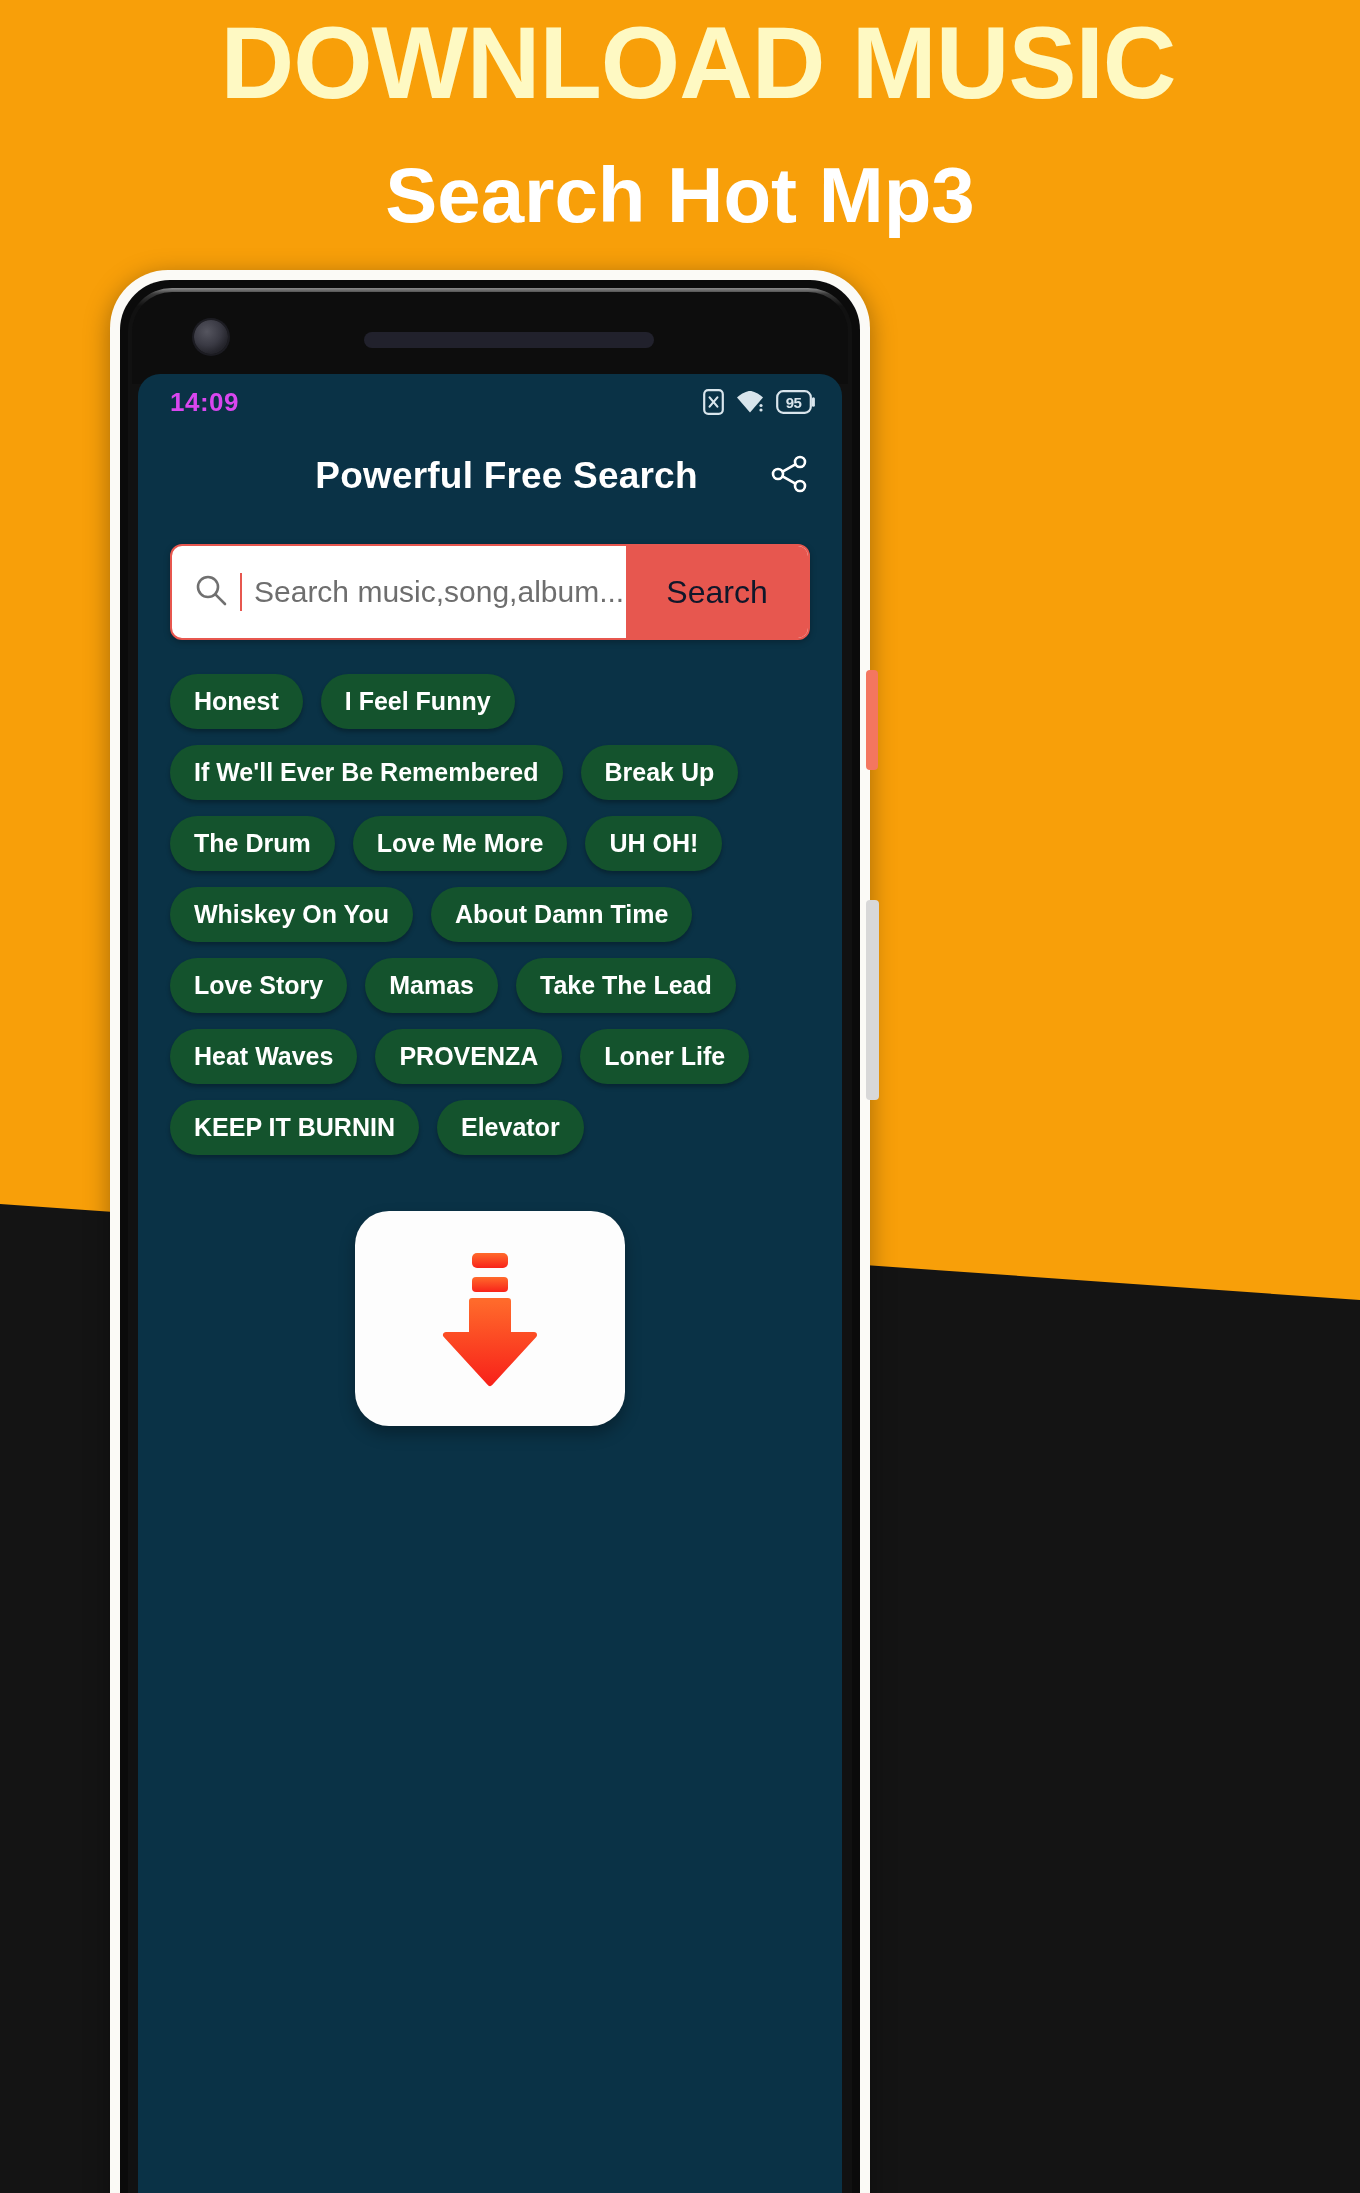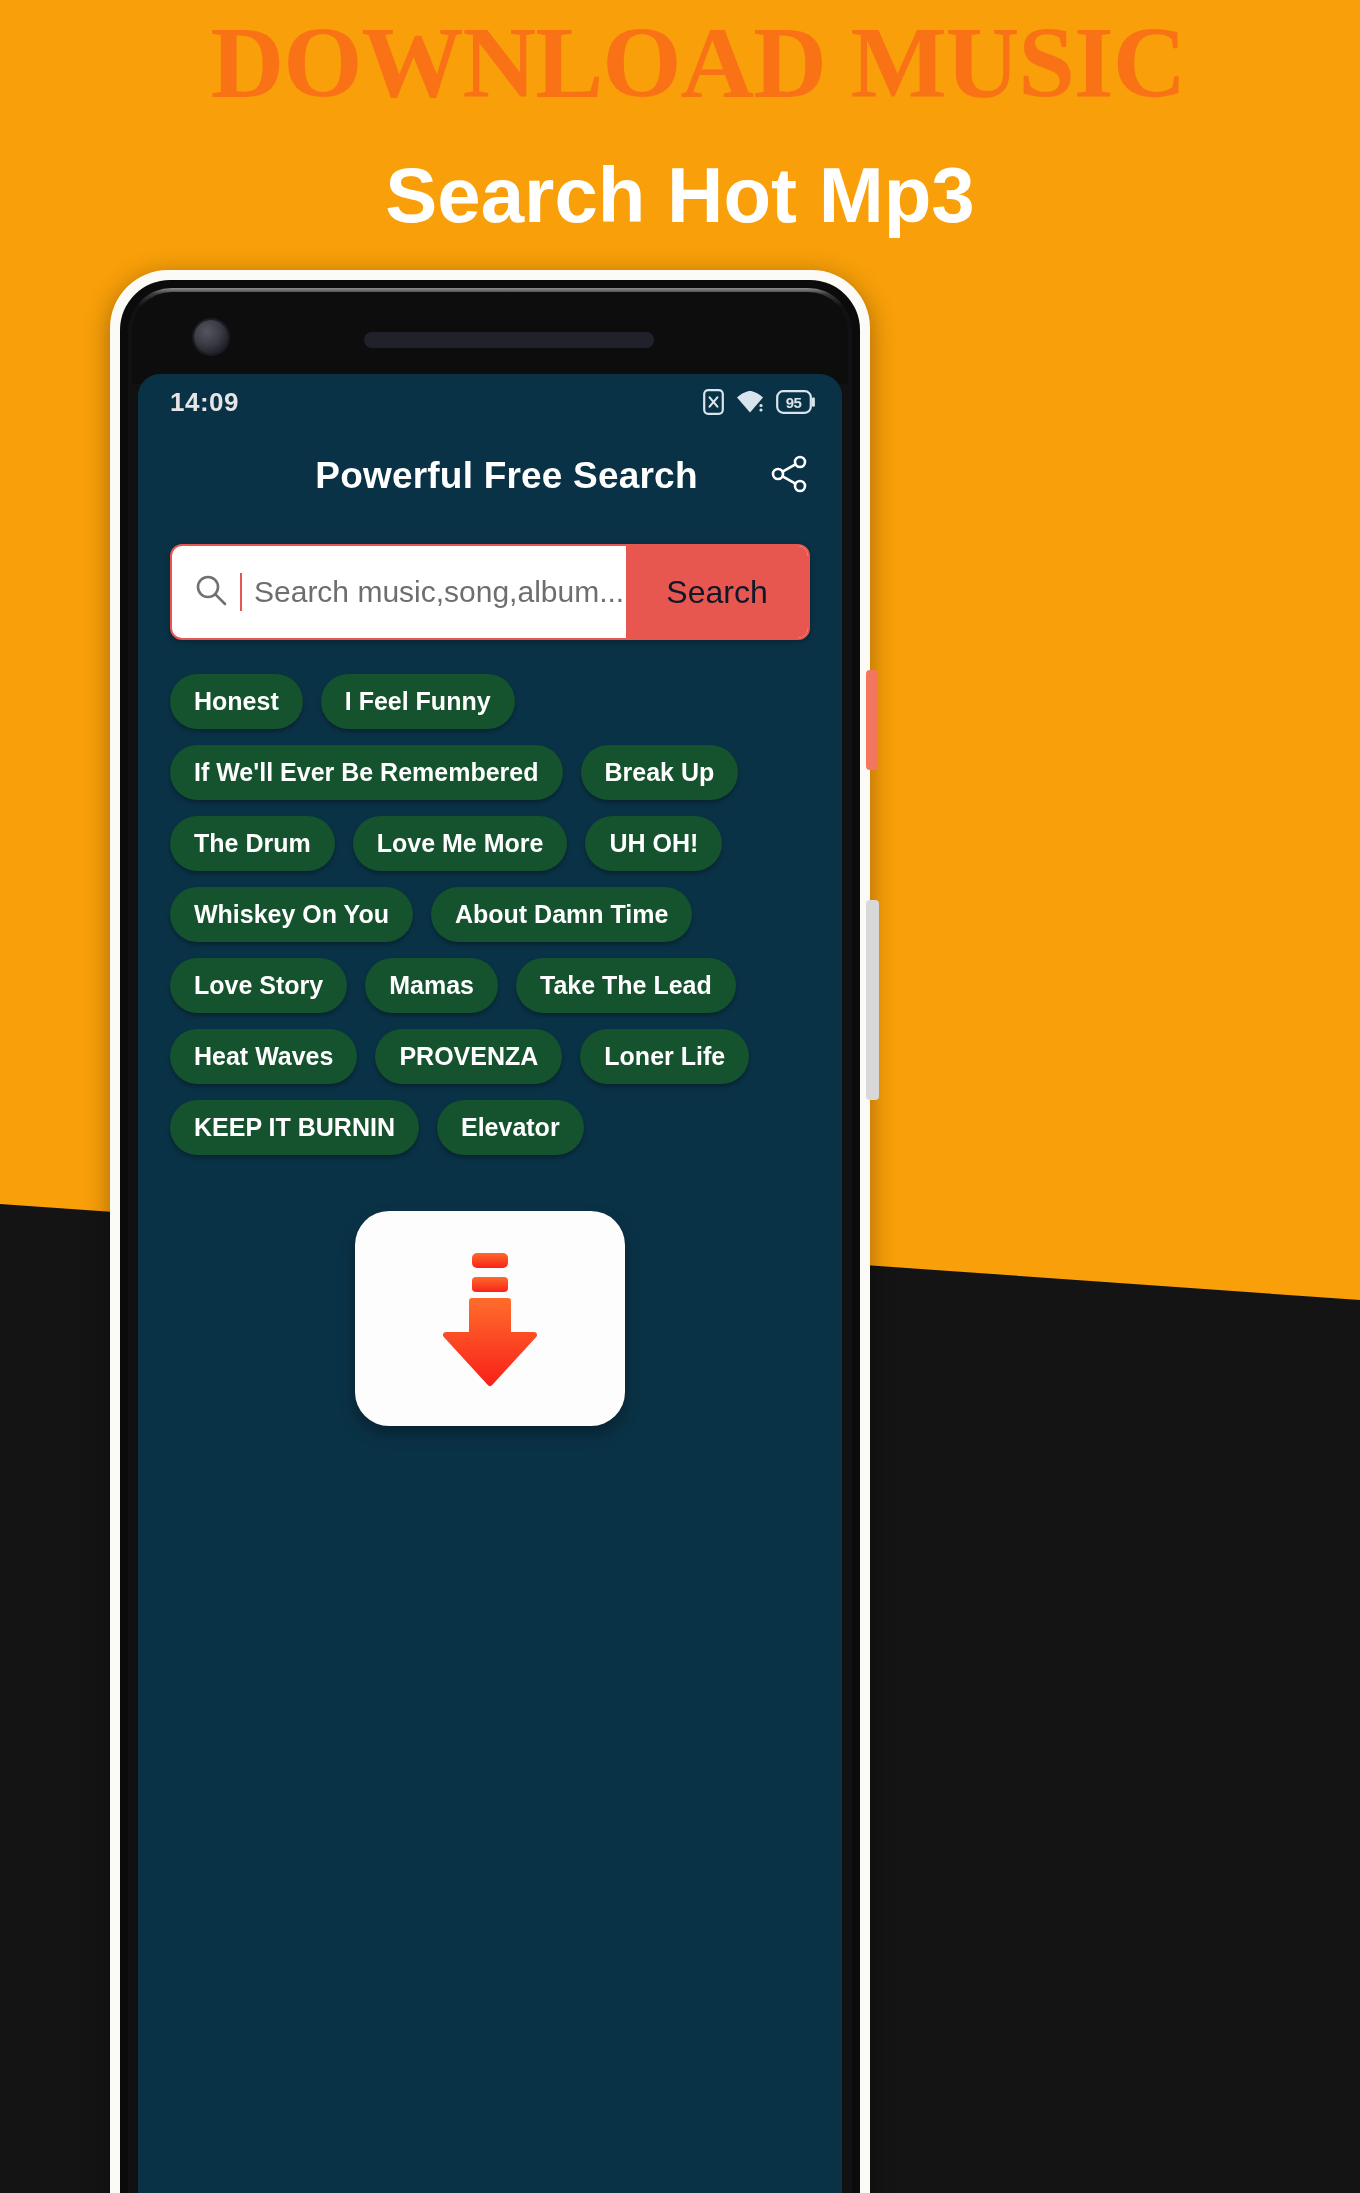--- a/index.html
+++ b/index.html
@@ -39,26 +39,26 @@
 
   
   .promo {
     position: absolute;
     left: 0; top: 0;
     width: 1360px;
     z-index: 5;
     text-align: center;
   }
   .promo-title {
-    font-family: Liberation Serif, serif;
+    font-family: Liberation Sans, sans-serif;
     font-weight: bold;
     font-size: 102px;
     line-height: 1.0;
     letter-spacing: -1px;
-    color: #f97316;
+    color: #fef9c3;
     padding-top: 12px;
     white-space: nowrap;
     padding-left: 36px;
   }
   .promo-sub {
     font-family: "Liberation Sans", sans-serif;
     font-weight: bold;
     font-size: 78px;
     line-height: 1.0;
     color: #FFFFFF;
@@ -156,21 +156,21 @@
     display: flex;
     align-items: center;
     justify-content: space-between;
     padding: 0 26px 0 32px;
     color: #E9EEF2;
   }
   .status-time {
     font-size: 26px;
     font-weight: bold;
     letter-spacing: 0.5px;
-    color: #e5e5e5;
+    color: #d946ef;
   }
   .status-icons {
     display: flex;
     align-items: center;
     gap: 11px;
   }
   .status-icons svg { display: block; }
   .battery-wrap { position: relative; display: flex; align-items: center; justify-content: flex-end; }
   .battery-num {
     position: absolute;

